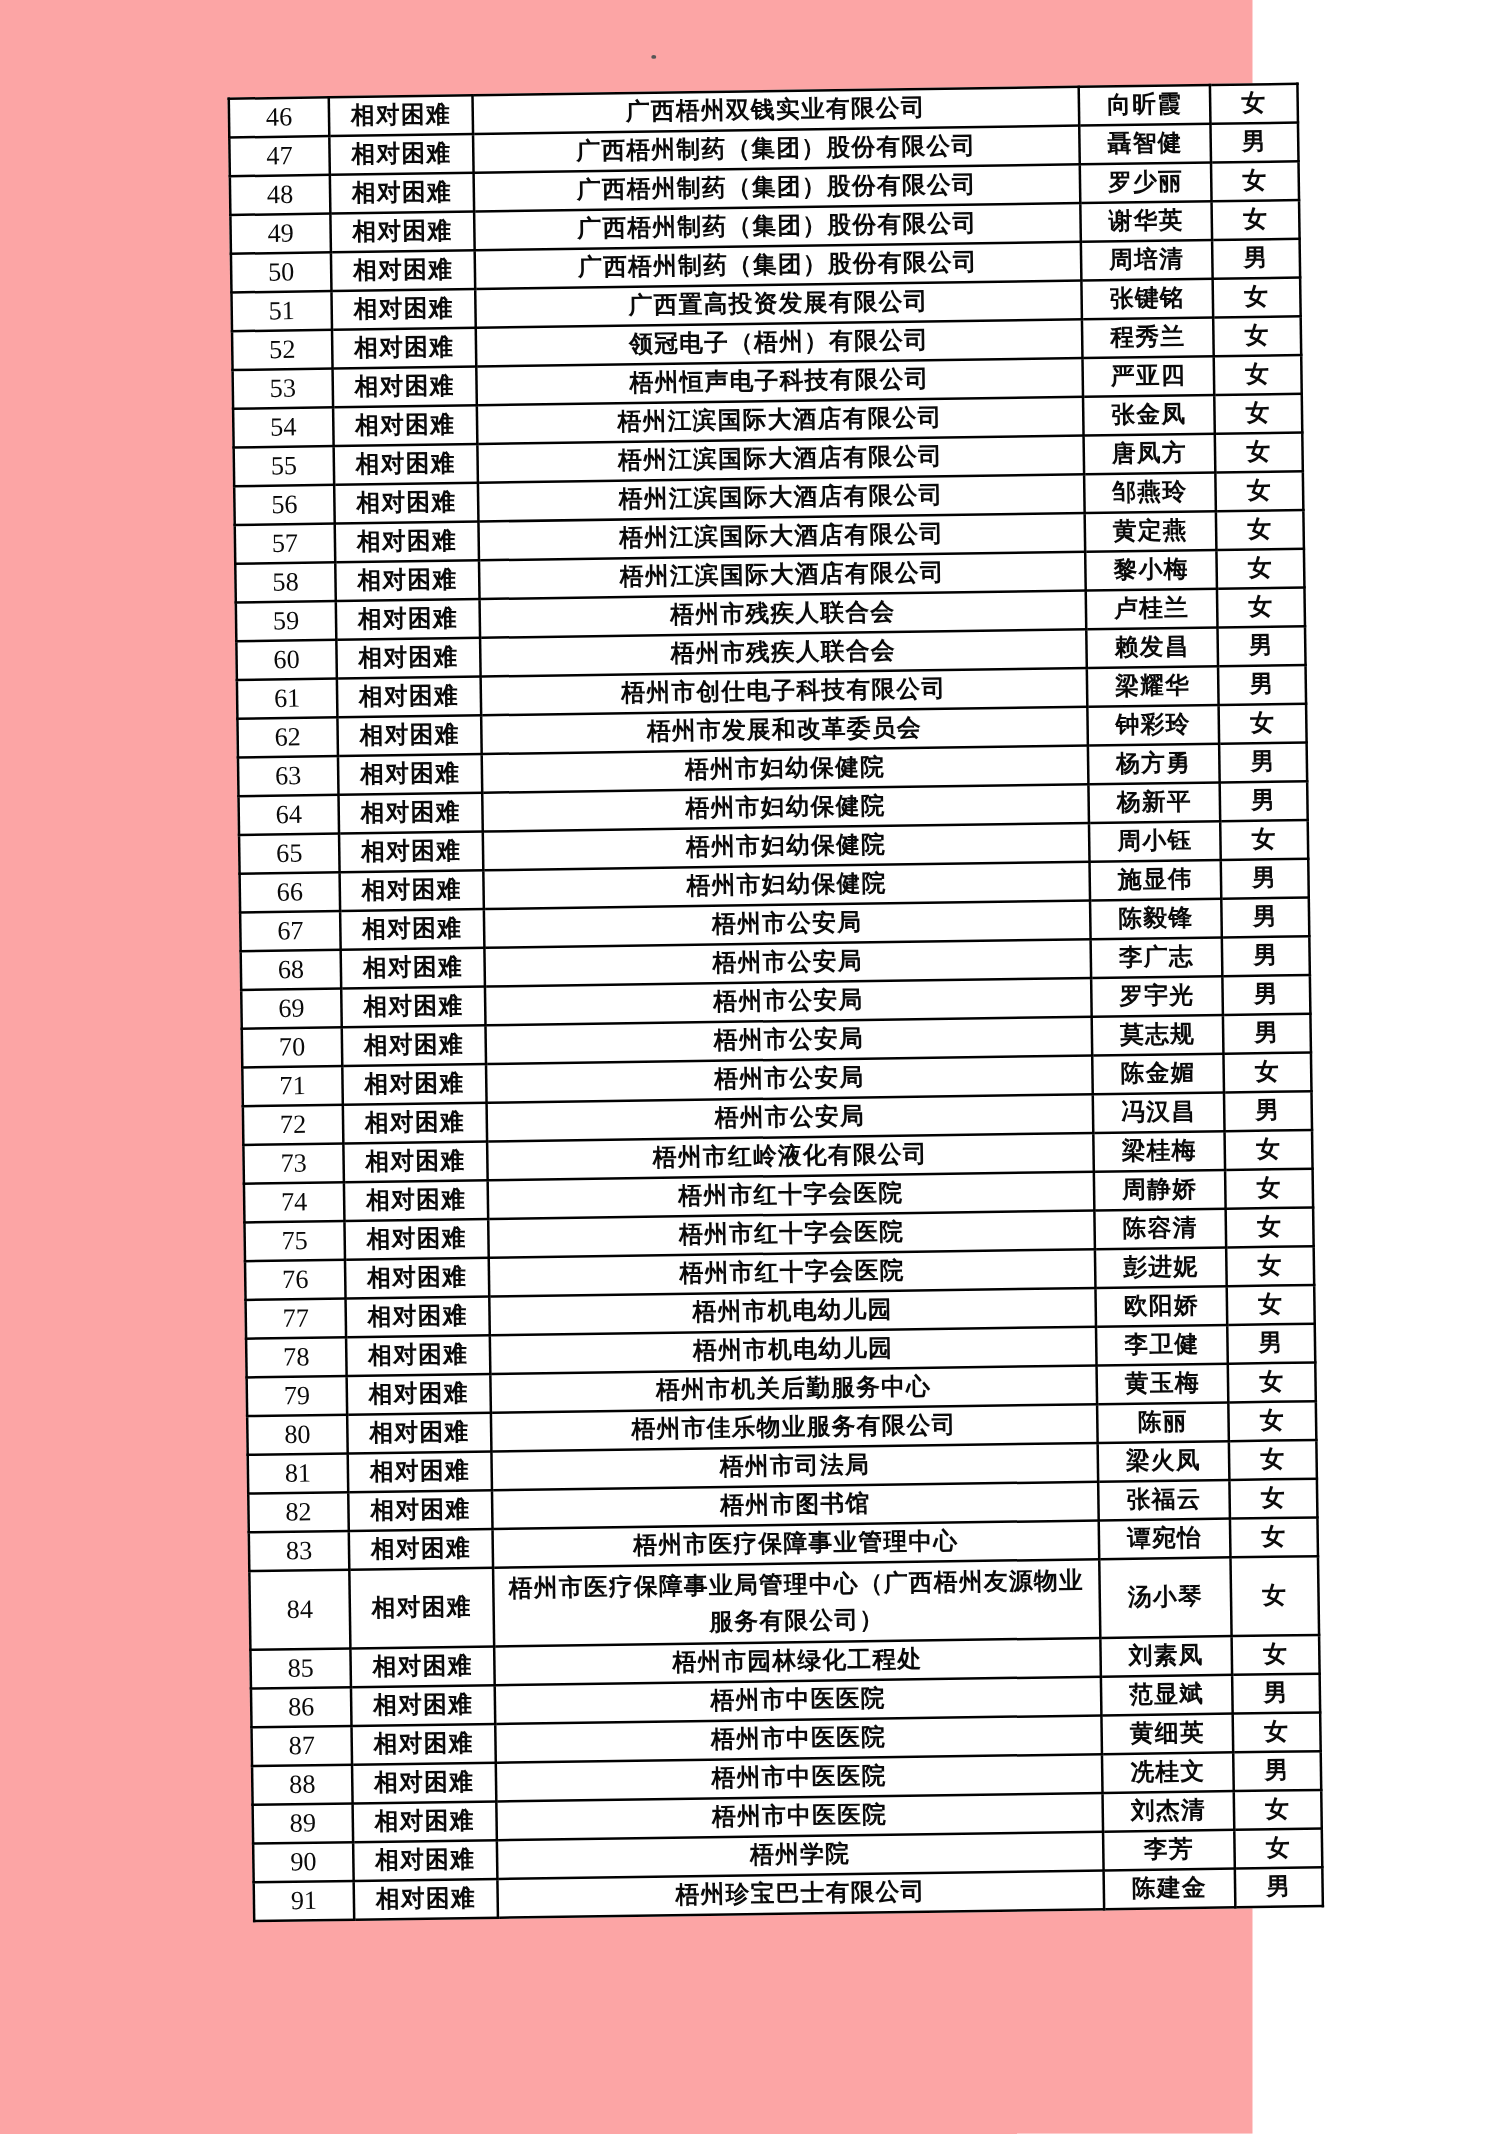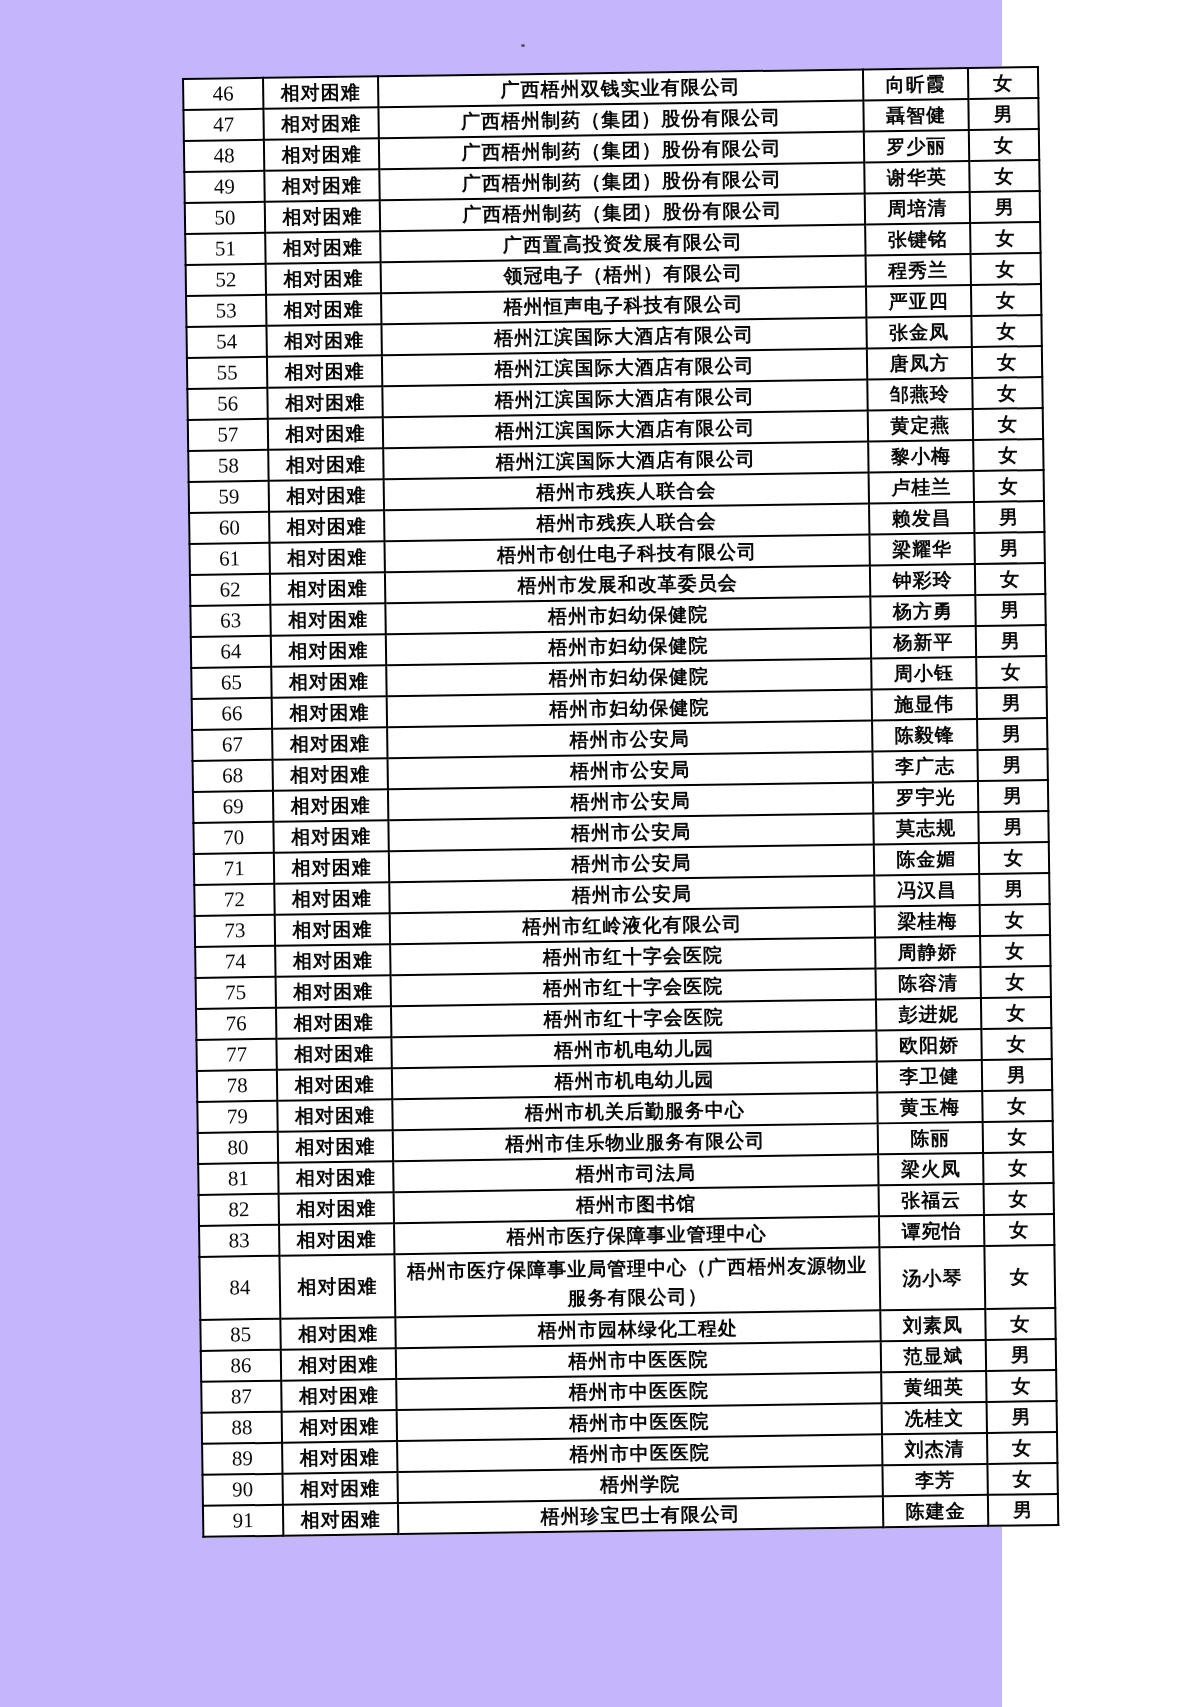--- a/index.html
+++ b/index.html
@@ -8,21 +8,21 @@
     background: #ffffff;
     width: 1198px;
     height: 1707px;
     overflow: hidden;
     font-family: "Liberation Sans", sans-serif;
   }
   .page {
     position: relative;
     width: 1002px;
     height: 1707px;
-    background: #c4b5fd;
+    background: #fca5a5;
   }
   .scan-dot {
     position: absolute;
     left: 521px;
     top: 44px;
     width: 4px;
     height: 3px;
     background: #555;
     border-radius: 50%;
   }

